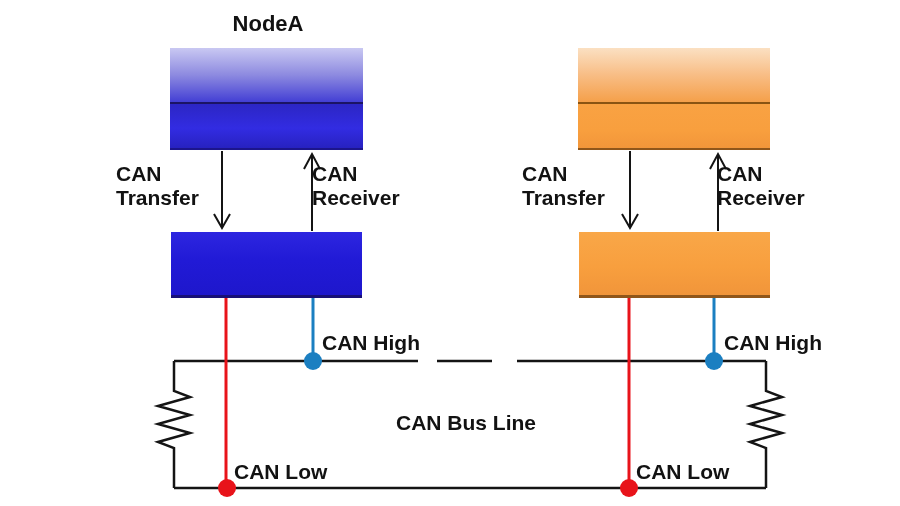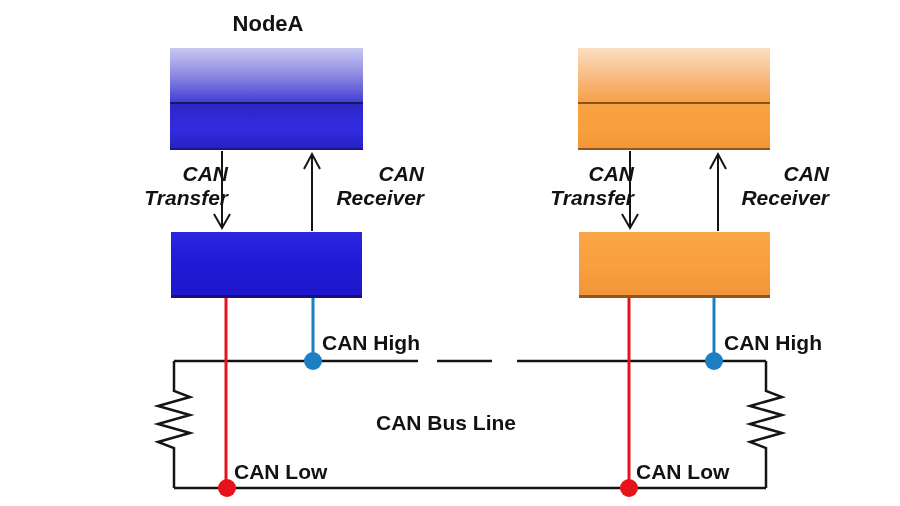--- a/index.html
+++ b/index.html
@@ -3,33 +3,33 @@
 <meta charset="utf-8">
 <style>
   html,body{margin:0;padding:0;background:#fff;}
   .stage{
     position:relative;width:900px;height:506px;background:#ffffff;overflow:hidden;
     font-family:"Liberation Sans",sans-serif;
   }
   
   .lbl{position:absolute;font-weight:600;font-size:21px;color:#121212;white-space:nowrap;}
   .ctr{transform:translateX(-50%);}
-  .twoline{white-space:normal;width:112px;text-align:right;line-height:1.13;font-style:italic;}
+  .twoline{white-space:normal;width:112px;text-align:left;line-height:1.13;}
   .title{font-size:22px;}
   .t-nodeA{left:268px;top:11px;}
   .t-bms{left:674px;top:11px;margin-top:42px;}
   .l-trA{left:172px;top:162px;}
   .l-rcA{left:368px;top:162px;}
   .l-trB{left:578px;top:162px;}
   .l-rcB{left:773px;top:162px;}
   .l-highL{left:322px;top:331px;}
   .l-highR{left:724px;top:331px;}
   .l-lowL{left:234px;top:460px;}
   .l-lowR{left:636px;top:460px;}
-  .l-busline{left:446px;top:411px;}
+  .l-busline{left:466px;top:411px;}
   
   .box{position:absolute;}
   .ecu-a{left:170px;top:48px;width:193px;height:102px;}
   .ecu-b{left:578px;top:48px;width:192px;height:102px;}
   .trx-a{left:171px;top:232px;width:191px;height:63px;
          background:linear-gradient(180deg,#2d26e0 0%,#211ad6 45%,#1e17cc 100%);
          border-bottom:3px solid #181077;}
   .trx-b{left:579px;top:232px;width:191px;height:63px;
          background:linear-gradient(180deg,#f9a748 0%,#f89f3e 55%,#f1953a 100%);
          border-bottom:3px solid #90561a;}

